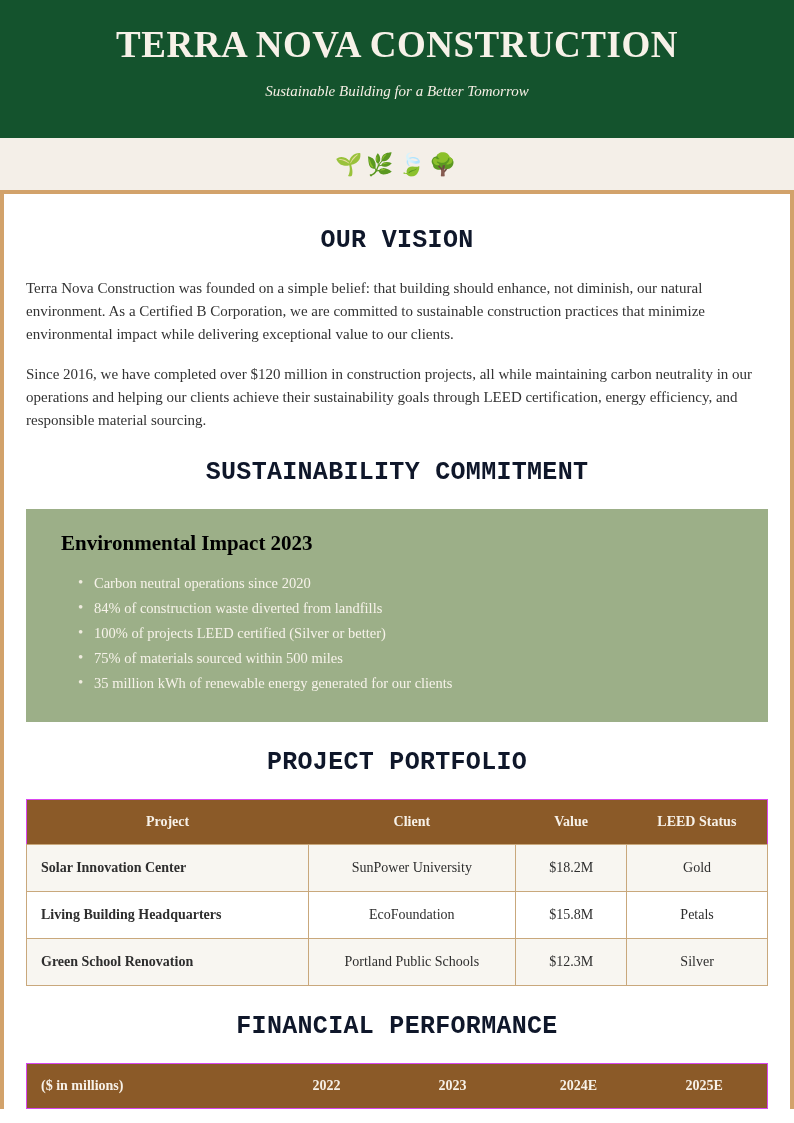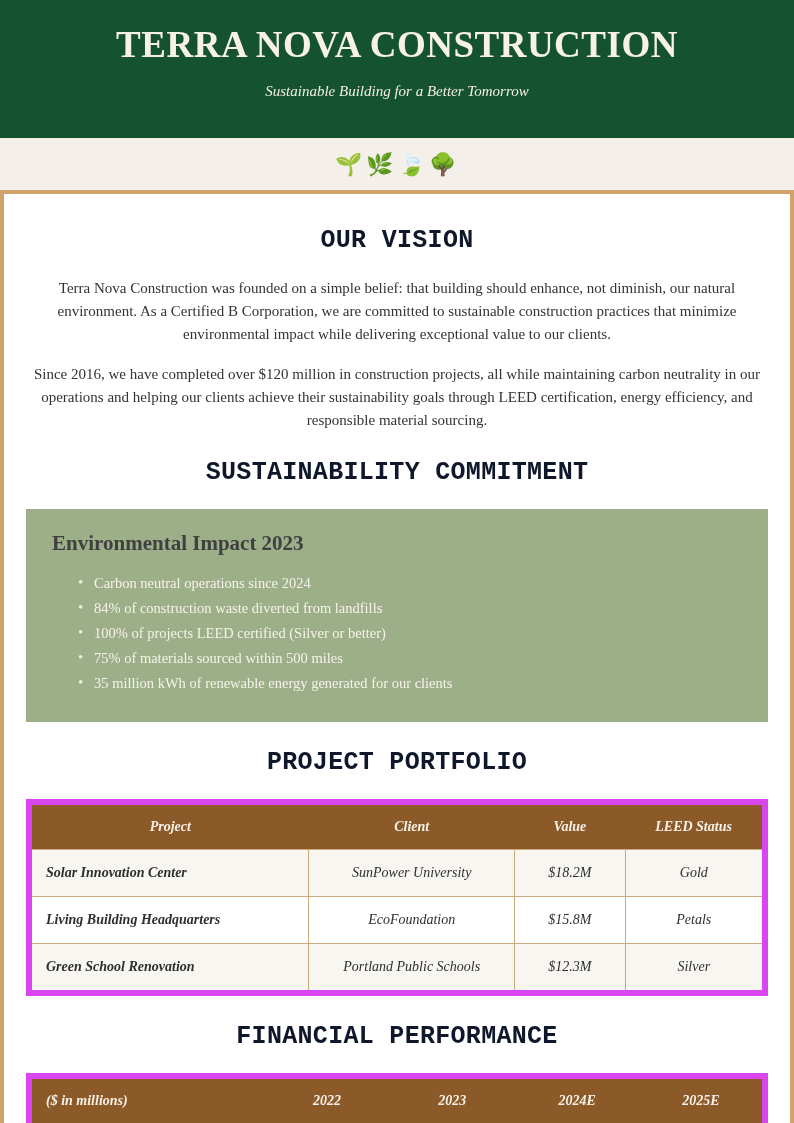--- a/index.html
+++ b/index.html
@@ -80,37 +80,37 @@
     margin: 8px 0 22px 0;
     letter-spacing: 0.3px;
   }
   h2.section-title.tight { margin-top: 26px; }
 
   p.body-text {
     font-size: 15px;
     line-height: 1.55;
     margin: 0 0 16px 0;
     color: #333333;
-    text-align: center;
+    text-align: left;
   }
   p.body-text:last-child { margin-bottom: 0; }
 
   
   .callout {
     background: #9CAF88;
     color: #F7F3EA;
     padding: 22px 26px 24px 26px;
     margin: 4px 0 14px 0;
   }
   .callout-title {
     font-family: "Liberation Serif", "DejaVu Serif", serif;
     font-weight: bold;
     font-size: 21px;
-    color: #404040;
-    margin: 0 0 16px 0;
+    color: #000000;
+    margin: 0 0 16px 9px;
   }
   .callout ul {
     margin: 0;
     padding-left: 26px;
     list-style: none;
   }
   .callout li {
     font-size: 14.5px;
     line-height: 1.52;
     position: relative;
@@ -126,22 +126,21 @@
     font-size: 15px;
     color: #EFEBDF;
   }
 
   
   table.data-table {
     width: 100%;
     border-collapse: collapse;
     table-layout: fixed;
     margin: 2px 0 4px 0;
-    border: 6px solid #d946ef;
-    font-style: italic;
+    border: 1px solid #d946ef;
   }
   table.data-table thead th {
     background: #8B5A28;
     color: #F7F1E8;
     font-weight: bold;
     font-size: 14px;
     padding: 14px 8px;
     text-align: center;
     border: none;
   }
@@ -192,21 +191,21 @@
     <div class="inner">
 
       <h2 class="section-title">OUR VISION</h2>
       <p class="body-text">Terra Nova Construction was founded on a simple belief: that building should enhance, not diminish, our natural environment. As a Certified B Corporation, we are committed to sustainable construction practices that minimize environmental impact while delivering exceptional value to our clients.</p>
       <p class="body-text">Since 2016, we have completed over $120 million in construction projects, all while maintaining carbon neutrality in our operations and helping our clients achieve their sustainability goals through LEED certification, energy efficiency, and responsible material sourcing.</p>
 
       <h2 class="section-title tight">SUSTAINABILITY COMMITMENT</h2>
       <div class="callout">
         <div class="callout-title">Environmental Impact 2023</div>
         <ul>
-          <li>Carbon neutral operations since 2024</li>
+          <li>Carbon neutral operations since 2020</li>
           <li>84% of construction waste diverted from landfills</li>
           <li>100% of projects LEED certified (Silver or better)</li>
           <li>75% of materials sourced within 500 miles</li>
           <li>35 million kWh of renewable energy generated for our clients</li>
         </ul>
       </div>
 
       <h2 class="section-title tight">PROJECT PORTFOLIO</h2>
       <table class="data-table portfolio">
         <colgroup>

